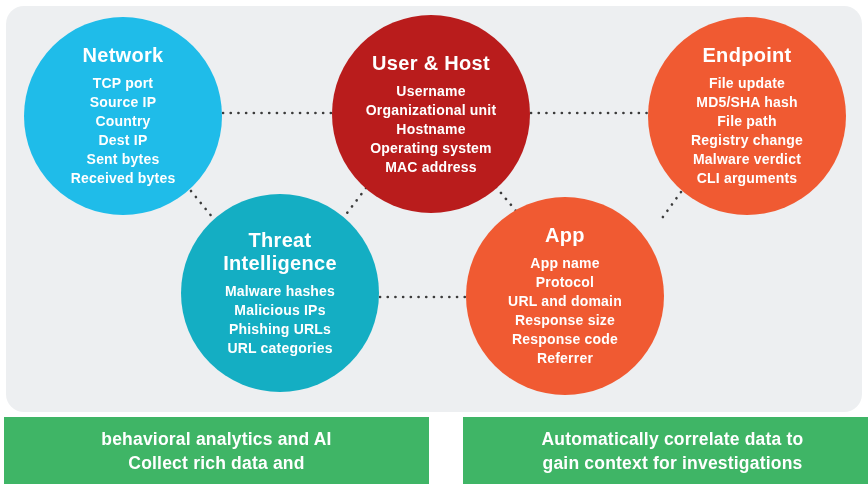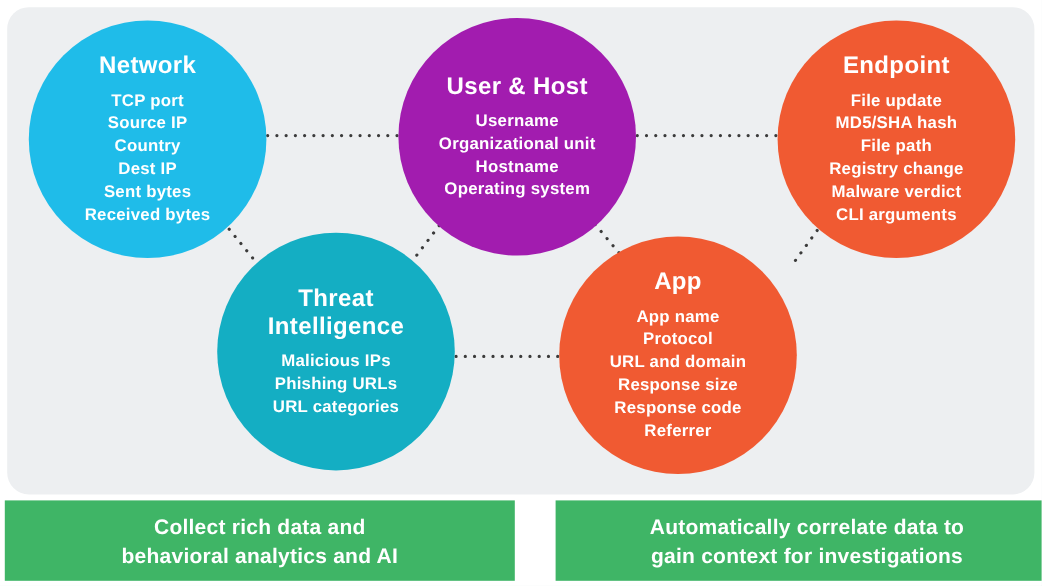--- a/index.html
+++ b/index.html
@@ -109,66 +109,68 @@
     <div class="circle-items">
         <div class="circle-item">TCP port</div>
         <div class="circle-item">Source IP</div>
         <div class="circle-item">Country</div>
         <div class="circle-item">Dest IP</div>
         <div class="circle-item">Sent bytes</div>
         <div class="circle-item">Received bytes</div>
       </div>
   </div>
 
-  <div class="circle circle-user-host" style="background: #a21caf;">
+  <div class="circle circle-user-host" style="background: #b91c1c;">
     <div class="circle-title">User &amp; Host</div>
     <div class="circle-items">
         <div class="circle-item">Username</div>
         <div class="circle-item">Organizational unit</div>
         <div class="circle-item">Hostname</div>
         <div class="circle-item">Operating system</div>
+        <div class="circle-item">MAC address</div>
       </div>
   </div>
 
   <div class="circle circle-endpoint" style="background: rgb(240, 90, 50);">
     <div class="circle-title">Endpoint</div>
     <div class="circle-items">
         <div class="circle-item">File update</div>
         <div class="circle-item">MD5/SHA hash</div>
         <div class="circle-item">File path</div>
         <div class="circle-item">Registry change</div>
         <div class="circle-item">Malware verdict</div>
         <div class="circle-item">CLI arguments</div>
       </div>
   </div>
 
   <div class="circle circle-threat-intelligence" style="background: rgb(20, 174, 195);">
     <div class="circle-title">Threat Intelligence</div>
     <div class="circle-items">
+        <div class="circle-item">Malware hashes</div>
         <div class="circle-item">Malicious IPs</div>
         <div class="circle-item">Phishing URLs</div>
         <div class="circle-item">URL categories</div>
       </div>
   </div>
 
   <div class="circle circle-app" style="background: rgb(240, 90, 50);">
     <div class="circle-title">App</div>
     <div class="circle-items">
         <div class="circle-item">App name</div>
         <div class="circle-item">Protocol</div>
         <div class="circle-item">URL and domain</div>
         <div class="circle-item">Response size</div>
         <div class="circle-item">Response code</div>
         <div class="circle-item">Referrer</div>
       </div>
   </div>
 
   <div class="banner banner-left" style="background: rgb(63, 181, 102);">
+    <div>behavioral analytics and AI</div>
     <div>Collect rich data and</div>
-    <div>behavioral analytics and AI</div>
   </div>
 
   <div class="banner banner-right" style="background: rgb(63, 181, 102); margin-left: 20px;">
     <div>Automatically correlate data to</div>
     <div>gain context for investigations</div>
   </div>
 
 </div>
 
 </body></html>

